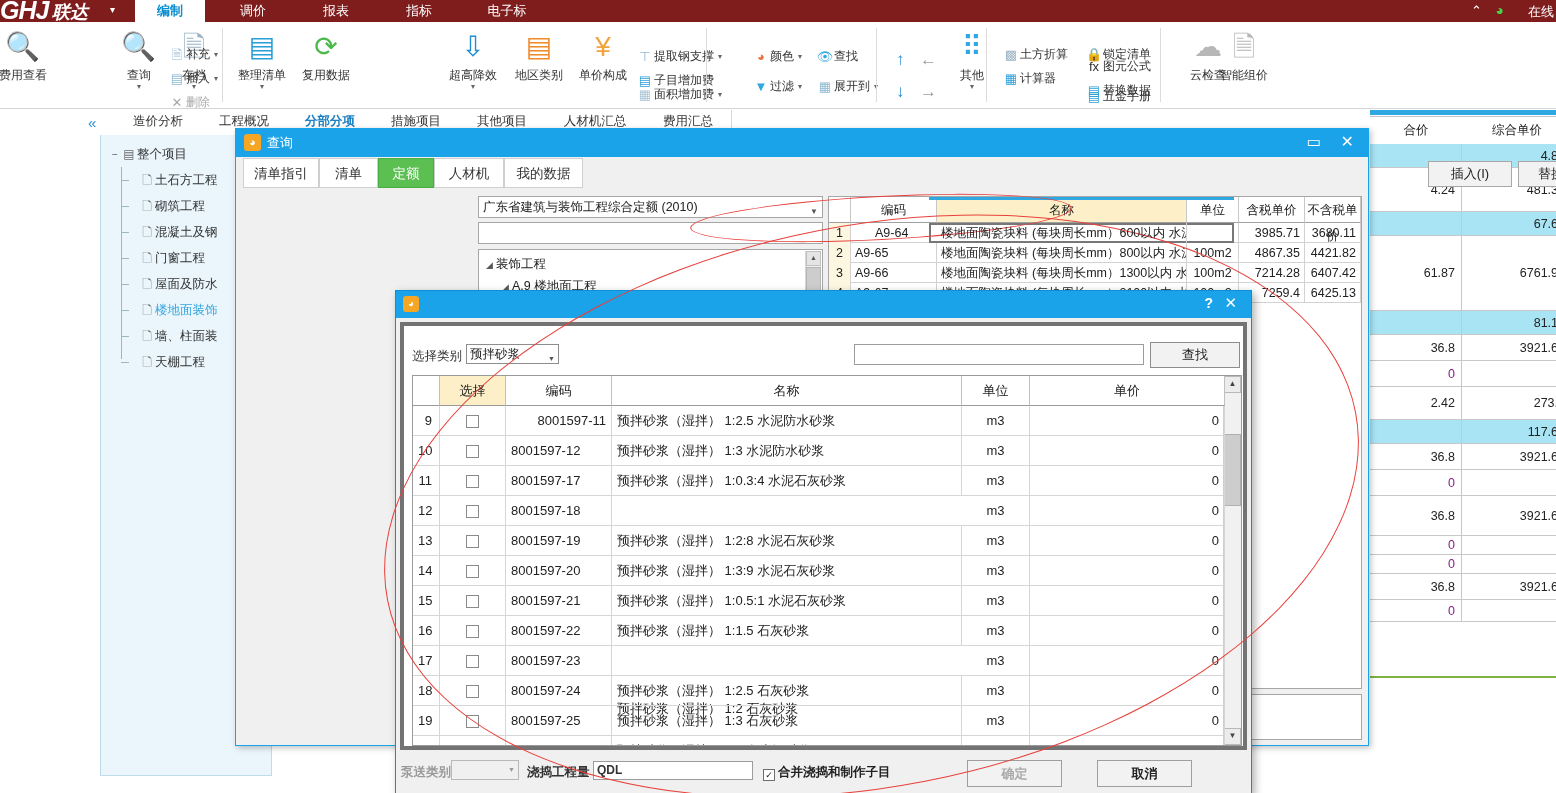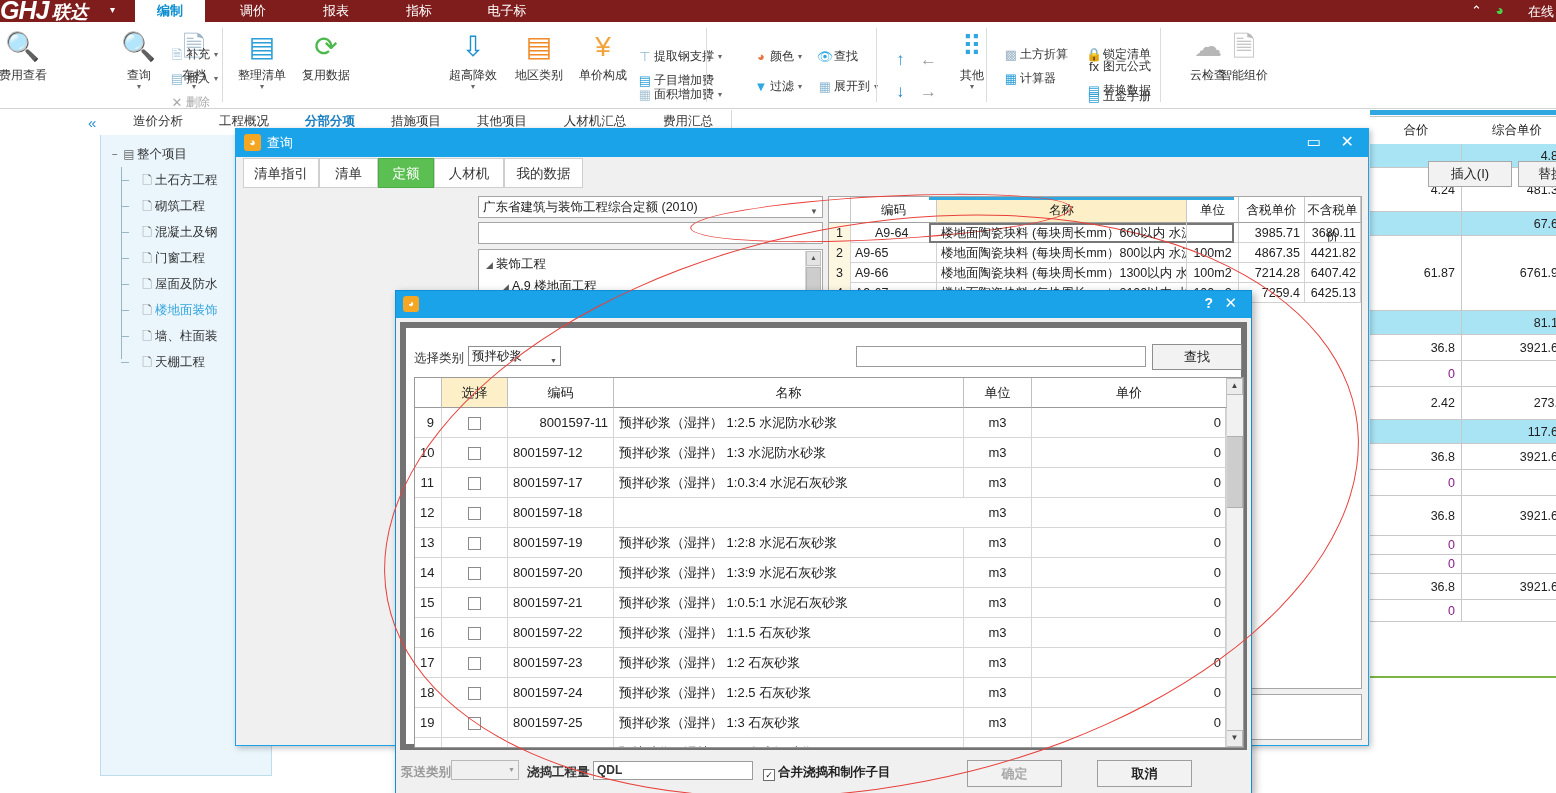--- a/index.html
+++ b/index.html
@@ -98,21 +98,21 @@
             font-size:12.5px;padding:3px 5px;line-height:16px;color:#222;overflow:hidden;}
   
   #inner-dlg{position:absolute;left:395px;top:290px;width:855px;height:503px;background:#f0f0f0;border:1px solid #0d8ed6;
              box-shadow:3px 3px 8px rgba(0,0,0,.3);}
   #id-title{position:absolute;left:0;top:0;width:855px;height:27px;background:#1aa3e8;}
   #id-ico{position:absolute;left:7px;top:5px;width:16px;height:16px;background:#f5a623;border-radius:3px;color:#fff;
           font-size:10px;text-align:center;line-height:16px;}
   #id-titletext{position:absolute;left:28px;top:5px;font-size:12.5px;color:#fff;}
   #id-help{position:absolute;right:38px;top:4px;color:#fff;font-size:14px;font-weight:bold;cursor:default;}
   #id-close{position:absolute;right:14px;top:3px;color:#fff;font-size:15px;font-weight:bold;cursor:default;}
-  #id-body{position:absolute;left:4px;top:31px;width:847px;height:428px;background:#fff;border:6px solid #737373;box-sizing:border-box;}
+  #id-body{position:absolute;left:4px;top:31px;width:847px;height:428px;background:#fff;border:4px solid #737373;box-sizing:border-box;}
   #id-cat-label{position:absolute;left:8px;top:22px;font-size:12.5px;color:#333;}
   #id-cat-select{position:absolute;left:62px;top:18px;width:93px;height:20px;background:#fff;border:1px solid #8e8e8e;
                  box-sizing:border-box;font-size:12.5px;line-height:18px;padding-left:3px;}
   #id-cat-select .cc{position:absolute;right:3px;top:5px;font-size:7px;color:#555;}
   #id-search{position:absolute;left:450px;top:18px;width:290px;height:21px;background:#fff;border:1px solid #9c9c9c;box-sizing:border-box;}
   #id-findbtn{position:absolute;left:746px;top:16px;width:90px;height:26px;line-height:24px;text-align:center;font-size:13px;
               background:#f2f2f2;border:1px solid #8e8e8e;box-sizing:border-box;cursor:default;}
   #id-grid{position:absolute;left:8px;top:49px;width:830px;height:371px;border:1px solid #9a9a9a;box-sizing:border-box;background:#fff;overflow:hidden;}
   .igh{position:absolute;top:0;height:30px;line-height:30px;text-align:center;font-size:13px;background:#fff;
        border-right:1px solid #c0c0c0;border-bottom:1px solid #9a9a9a;box-sizing:border-box;}
@@ -532,21 +532,21 @@
           <div class="igc ctr" style="left: 27px; width: 66px;"><span class="icbx"></span></div>
           <div class="igc " style="left: 93px; width: 106px;">8001597-22</div>
           <div class="igc " style="left: 199px; width: 350px;">预拌砂浆（湿拌） 1:1.5 石灰砂浆</div>
           <div class="igc ctr" style="left: 549px; width: 68px;">m3</div>
           <div class="igc num" style="left: 617px; width: 195px;">0</div>
         </div>
         <div class="igrow" style="top: 270px;">
           <div class="igc rowno" style="left: 0px; width: 27px;">17</div>
           <div class="igc ctr" style="left: 27px; width: 66px;"><span class="icbx"></span></div>
           <div class="igc " style="left: 93px; width: 106px;">8001597-23</div>
-          <div class="igc " style="left: 199px; width: 350px;">预拌砂浆（湿拌） 1:2 石灰砂浆</div>
+          <div class="igc " style="left: 199px; width: 350px; margin-top: 48px;">预拌砂浆（湿拌） 1:2 石灰砂浆</div>
           <div class="igc ctr" style="left: 549px; width: 68px;">m3</div>
           <div class="igc num" style="left: 617px; width: 195px;">0</div>
         </div>
         <div class="igrow" style="top: 300px;">
           <div class="igc rowno" style="left: 0px; width: 27px;">18</div>
           <div class="igc ctr" style="left: 27px; width: 66px;"><span class="icbx"></span></div>
           <div class="igc " style="left: 93px; width: 106px;">8001597-24</div>
           <div class="igc " style="left: 199px; width: 350px;">预拌砂浆（湿拌） 1:2.5 石灰砂浆</div>
           <div class="igc ctr" style="left: 549px; width: 68px;">m3</div>
           <div class="igc num" style="left: 617px; width: 195px;">0</div>

